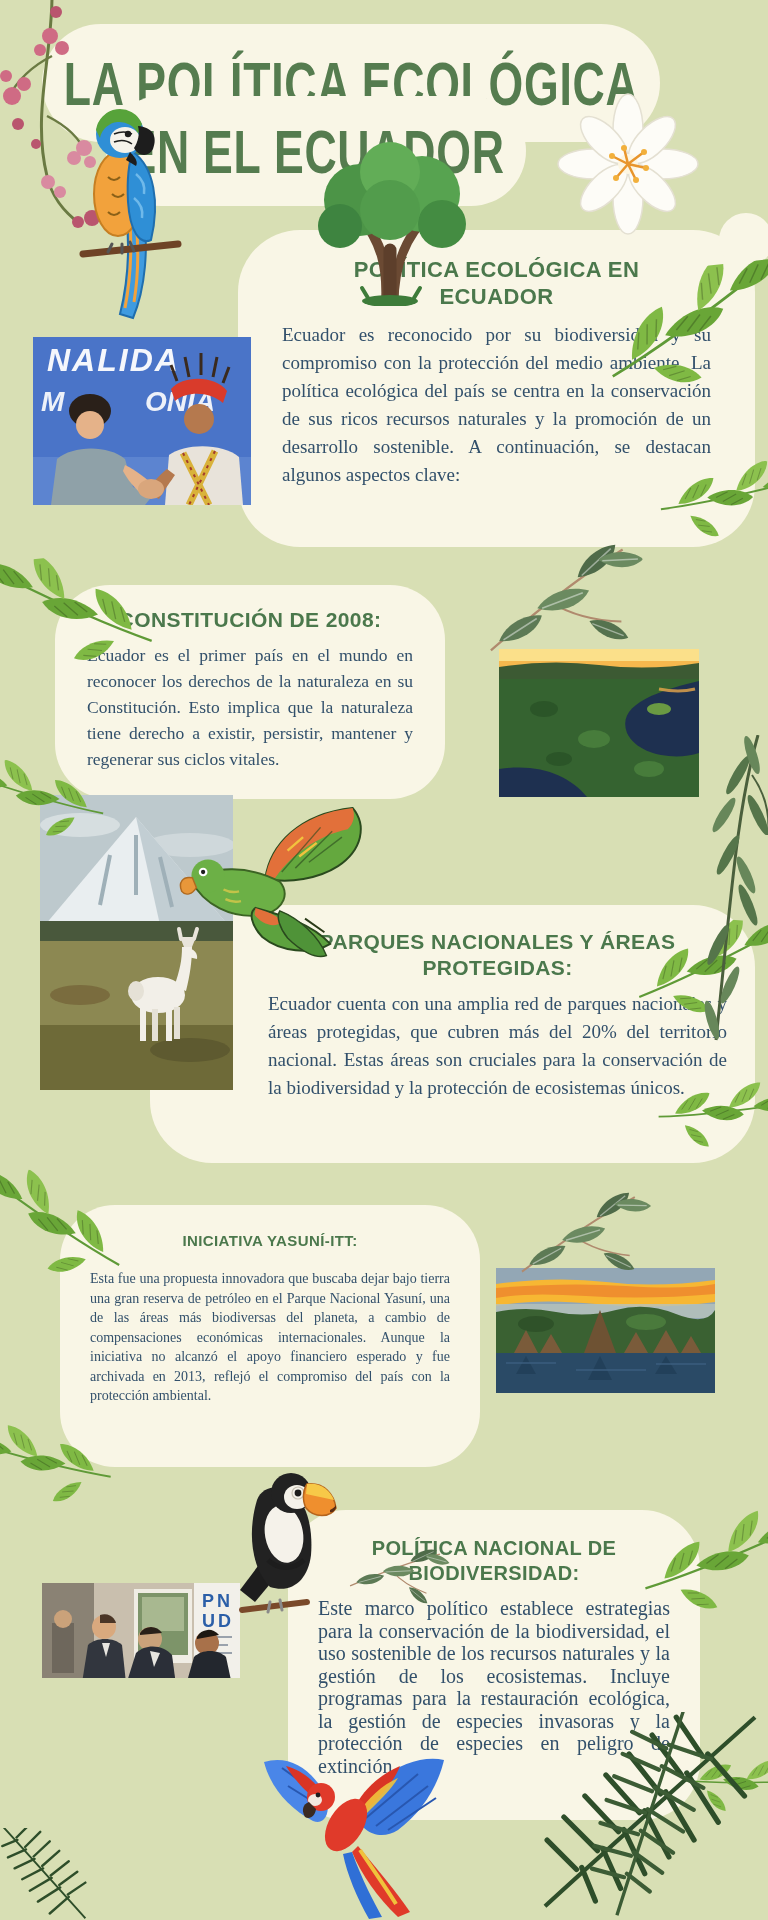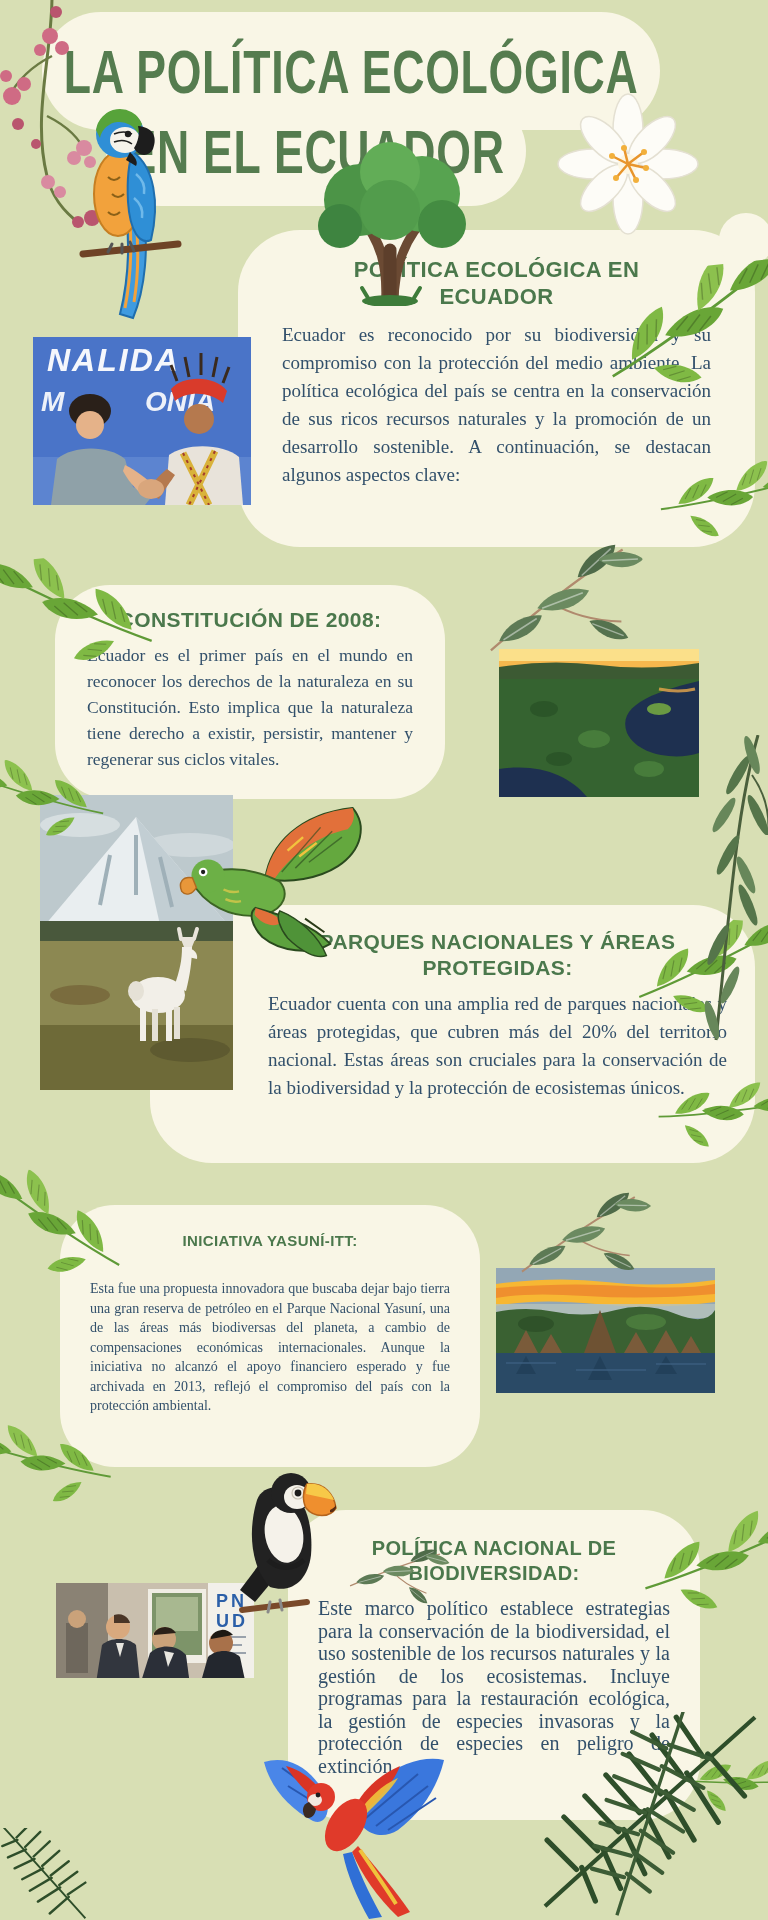--- a/index.html
+++ b/index.html
@@ -1,37 +1,37 @@
 <!DOCTYPE html>
 <html><head>
 <meta charset="utf-8">
 <style>
   html,body{margin:0;padding:0;background:#9aa27c;}
   .canvas{position:relative;width:768px;height:1920px;background:#d8dfb4;overflow:hidden;
           font-family:"Liberation Sans",sans-serif;}
   .pill{position:absolute;background:#f9f6e6;display:flex;align-items:center;justify-content:center;}
-  .pill1{left:42px;top:12px;width:618px;height:118px;border-radius:62px;justify-content:center;}
+  .pill1{left:42px;top:24px;width:618px;height:118px;border-radius:62px;justify-content:center;}
   .pill2{left:106px;top:96px;width:420px;height:110px;border-radius:58px;}
   .title-text{font-weight:bold;color:#557c4f;white-space:nowrap;font-size:62px;
               letter-spacing:1px;transform:scaleX(.72);}
   .card{position:absolute;background:#f9f6e6;box-sizing:border-box;}
   .card h2{font-weight:bold;color:#4b784c;text-align:center;margin:0 auto;letter-spacing:.4px;}
   .card p{font-family:"Liberation Serif",serif;color:#32506b;text-align:justify;margin:0;}
   .c1{left:238px;top:230px;width:517px;height:317px;border-radius:62px;padding:26px 44px 0 44px;}
   .c1 h2{font-size:22px;line-height:27px;max-width:330px;}
   .c1 p{margin-top:11px;font-size:19px;line-height:28px;}
   .c2{left:55px;top:585px;width:390px;height:214px;border-radius:55px;padding:22px 32px 0 32px;}
   .c2 h2{font-size:21px;line-height:26px;}
   .c2 p{margin-top:9px;font-size:17.5px;line-height:26px;}
   .c3{left:150px;top:905px;width:605px;height:258px;border-radius:62px;padding:24px 28px 0 118px;}
   .c3 h2{font-size:21px;line-height:26px;max-width:400px;}
   .c3 p{margin-top:9px;font-size:19px;line-height:28px;}
   .c4{left:60px;top:1205px;width:420px;height:262px;border-radius:55px;padding:24px 30px 0 30px;}
   .c4 h2{font-size:15px;line-height:24px;}
-  .c4 p{margin-top:26px;font-size:14px;line-height:19.5px;}
+  .c4 p{margin-top:16px;font-size:14px;line-height:19.5px;}
   .c5{left:288px;top:1510px;width:412px;height:310px;border-radius:58px;padding:26px 30px 0 30px;}
   .c5 h2{font-size:20px;line-height:25px;max-width:300px;}
   .c5 p{margin-top:11px;font-size:20px;line-height:22.5px;}
   .photo{position:absolute;overflow:hidden;}
   .photo svg{display:block;}
   .deco{position:absolute;}
 </style>
 </head>
 <body>
 
@@ -142,21 +142,21 @@
       <ellipse cx="40" cy="56" rx="18" ry="8" fill="#2f5229"></ellipse>
       <ellipse cx="150" cy="54" rx="20" ry="8" fill="#4a7a3c"></ellipse>
       <path d="M104,42 L120,85 L88,85 Z" fill="#6e5233"></path>
       <path d="M30,62 L42,85 L18,85 Z M55,66 L66,85 L44,85 Z M140,64 L152,85 L128,85 Z M170,62 L183,85 L157,85 Z M195,68 L205,85 L185,85 Z" fill="#7a5b3a"></path>
       <rect y="85" width="219" height="40" fill="#2a4a66"></rect>
       <path d="M104,88 L116,112 L92,112 Z M30,88 L40,106 L20,106 Z M170,88 L181,106 L159,106 Z" fill="#1e3a52" opacity=".6"></path>
       <path d="M10,95 H60 M80,102 H150 M160,96 H210" stroke="#3c5f80" stroke-width="2" opacity=".7"></path>
     </svg>
   </div>
 
-  <div class="photo" style="left:56px;top:1583px;width:198px;height:95px;">
+  <div class="photo" style="left:42px;top:1583px;width:198px;height:95px;">
     <svg width="198" height="130" viewBox="0 0 198 130">
       <rect width="198" height="130" fill="#c9bfae"></rect>
       <rect width="52" height="130" fill="#8a8274"></rect>
       <rect x="10" y="40" width="22" height="50" fill="#6e675c"></rect>
       <circle cx="21" cy="36" r="9" fill="#caa27a"></circle>
       <rect x="92" y="6" width="58" height="74" fill="#f0ede4"></rect>
       <rect x="96" y="10" width="50" height="62" fill="#7d9469"></rect>
       <rect x="100" y="14" width="42" height="34" fill="#a8b890"></rect>
       <rect x="152" y="0" width="46" height="98" fill="#f2f0ea"></rect>
       <text x="160" y="24" font-size="18" font-weight="bold" fill="#2b5fa8" letter-spacing="3">PN</text>

